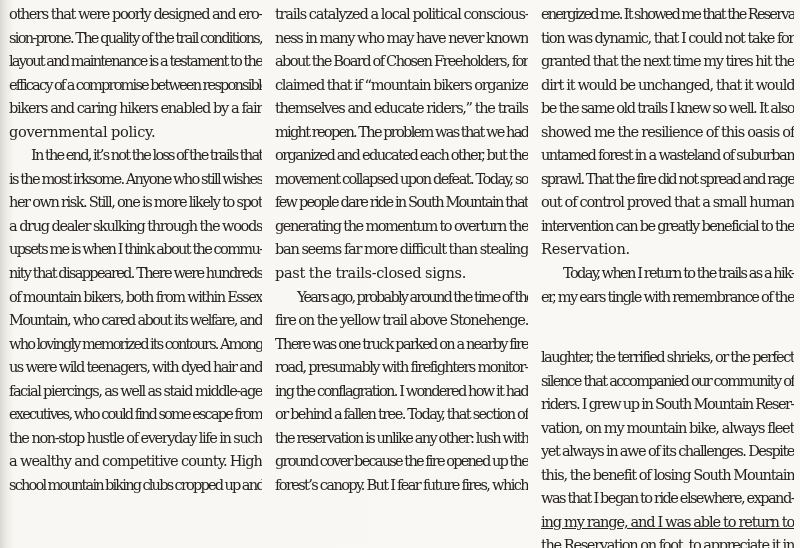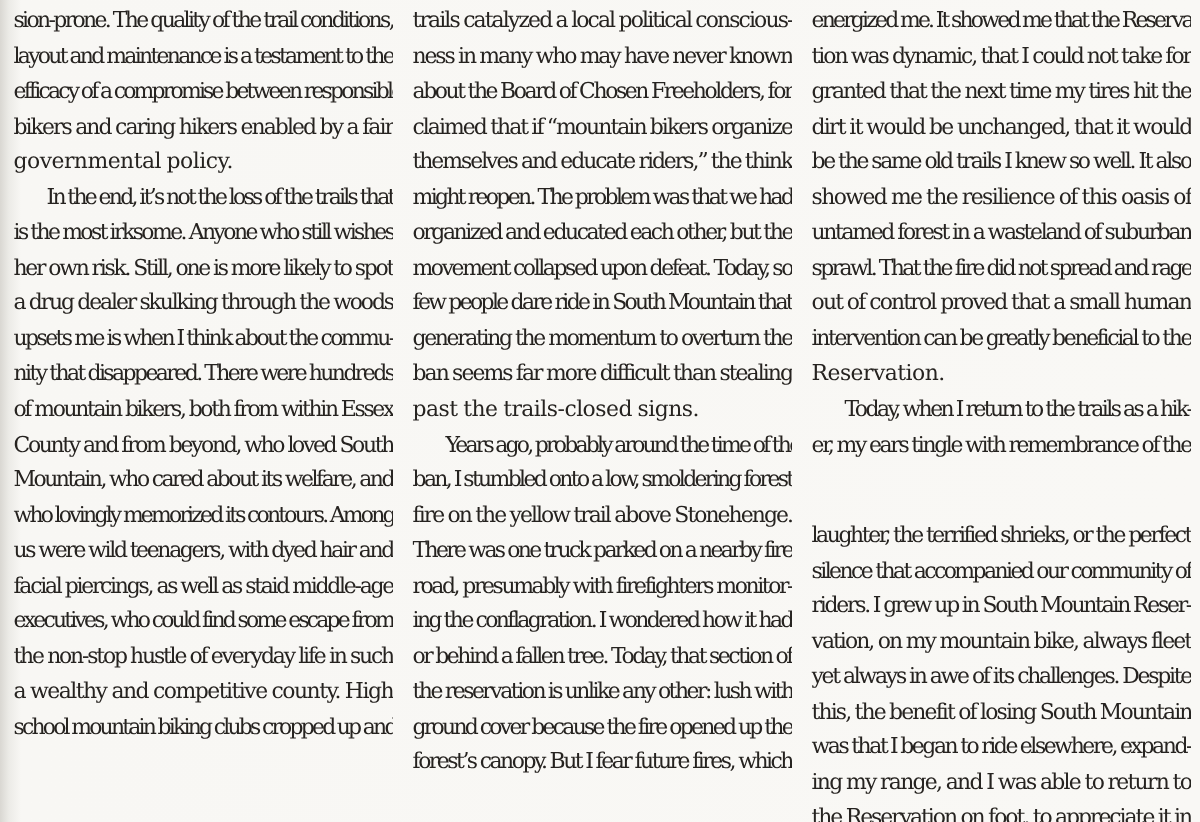--- a/index.html
+++ b/index.html
@@ -46,57 +46,56 @@
   }
   .line.indent {
     padding-left: 22px;
   }
 </style>
 </head>
 <body>
 
 <div class="page">
   <div class="column col-1">
+      <span class="line" style="white-space: nowrap; overflow: hidden; letter-spacing: -1.4px;"><span>others that were poorly designed and ero-</span></span>
       <span class="line" style="white-space: nowrap; overflow: hidden; letter-spacing: -1.75px;"><span>sion-prone. The quality of the trail conditions,</span></span>
       <span class="line" style="white-space: nowrap; overflow: hidden; letter-spacing: -1.8px;"><span>layout and maintenance is a testament to the</span></span>
       <span class="line" style="white-space: nowrap; overflow: hidden; letter-spacing: -1.85px;"><span>efficacy of a compromise between responsible</span></span>
       <span class="line" style="white-space: nowrap; overflow: hidden; letter-spacing: -1.3px;"><span>bikers and caring hikers enabled by a fair</span></span>
       <span class="line last" style="white-space: nowrap;"><span>governmental policy.</span></span>
       <span class="line indent" style="white-space: nowrap; overflow: hidden; letter-spacing: -1.8px;"><span>In the end, it’s not the loss of the trails that</span></span>
       <span class="line" style="white-space: nowrap; overflow: hidden; letter-spacing: -1.7px;"><span>is the most irksome. Anyone who still wishes</span></span>
       <span class="line" style="white-space: nowrap; overflow: hidden; letter-spacing: -1.5px;"><span>her own risk. Still, one is more likely to spot</span></span>
       <span class="line" style="white-space: nowrap; overflow: hidden; letter-spacing: -1.4px;"><span>a drug dealer skulking through the woods</span></span>
       <span class="line" style="white-space: nowrap; overflow: hidden; letter-spacing: -1.7px;"><span>upsets me is when I think about the commu-</span></span>
       <span class="line" style="white-space: nowrap; overflow: hidden; letter-spacing: -1.7px;"><span>nity that disappeared. There were hundreds</span></span>
       <span class="line" style="white-space: nowrap; overflow: hidden; letter-spacing: -1.55px;"><span>of mountain bikers, both from within Essex</span></span>
-      <span class="line" style="white-space: nowrap; overflow: hidden; letter-spacing: -1.55px;"><span>County and from beyond, who loved South</span></span>
       <span class="line" style="white-space: nowrap; overflow: hidden; letter-spacing: -1.65px;"><span>Mountain, who cared about its welfare, and</span></span>
       <span class="line" style="white-space: nowrap; overflow: hidden; letter-spacing: -1.85px;"><span>who lovingly memorized its contours. Among</span></span>
       <span class="line" style="white-space: nowrap; overflow: hidden; letter-spacing: -1.55px;"><span>us were wild teenagers, with dyed hair and</span></span>
       <span class="line" style="white-space: nowrap; overflow: hidden; letter-spacing: -1.5px;"><span>facial piercings, as well as staid middle-age</span></span>
       <span class="line" style="white-space: nowrap; overflow: hidden; letter-spacing: -1.85px;"><span>executives, who could find some escape from</span></span>
       <span class="line" style="white-space: nowrap; overflow: hidden; letter-spacing: -1.45px;"><span>the non-stop hustle of everyday life in such</span></span>
       <span class="line" style="white-space: nowrap; overflow: hidden; letter-spacing: -1px;"><span>a wealthy and competitive county. High</span></span>
       <span class="line" style="white-space: nowrap; overflow: hidden; letter-spacing: -1.85px;"><span>school mountain biking clubs cropped up and</span></span>
     </div>
   <div class="column col-2">
       <span class="line" style="white-space: nowrap; overflow: hidden; letter-spacing: -1.25px;"><span>trails catalyzed a local political conscious-</span></span>
       <span class="line" style="white-space: nowrap; overflow: hidden; letter-spacing: -1.4px;"><span>ness in many who may have never known</span></span>
       <span class="line" style="white-space: nowrap; overflow: hidden; letter-spacing: -1.6px;"><span>about the Board of Chosen Freeholders, for</span></span>
       <span class="line" style="white-space: nowrap; overflow: hidden; letter-spacing: -1.3px;"><span>claimed that if “mountain bikers organize</span></span>
-      <span class="line" style="white-space: nowrap; overflow: hidden; letter-spacing: -1.35px;"><span>themselves and educate riders,” the think</span></span>
+      <span class="line" style="white-space: nowrap; overflow: hidden; letter-spacing: -1.35px;"><span>themselves and educate riders,” the trails</span></span>
       <span class="line" style="white-space: nowrap; overflow: hidden; letter-spacing: -1.75px;"><span>might reopen. The problem was that we had</span></span>
       <span class="line" style="white-space: nowrap; overflow: hidden; letter-spacing: -1.6px;"><span>organized and educated each other, but the</span></span>
       <span class="line" style="white-space: nowrap; overflow: hidden; letter-spacing: -1.6px;"><span>movement collapsed upon defeat. Today, so</span></span>
       <span class="line" style="white-space: nowrap; overflow: hidden; letter-spacing: -1.75px;"><span>few people dare ride in South Mountain that</span></span>
       <span class="line" style="white-space: nowrap; overflow: hidden; letter-spacing: -1.55px;"><span>generating the momentum to overturn the</span></span>
       <span class="line" style="white-space: nowrap; overflow: hidden; letter-spacing: -1.3px;"><span>ban seems far more difficult than stealing</span></span>
       <span class="line last" style="white-space: nowrap;"><span>past the trails-closed signs.</span></span>
       <span class="line indent" style="white-space: nowrap; overflow: hidden; letter-spacing: -1.85px;"><span>Years ago, probably around the time of the</span></span>
-      <span class="line" style="white-space: nowrap; overflow: hidden; letter-spacing: -1.75px;"><span>ban, I stumbled onto a low, smoldering forest</span></span>
       <span class="line" style="white-space: nowrap; overflow: hidden; letter-spacing: -1.3px;"><span>fire on the yellow trail above Stonehenge.</span></span>
       <span class="line" style="white-space: nowrap; overflow: hidden; letter-spacing: -1.75px;"><span>There was one truck parked on a nearby fire</span></span>
       <span class="line" style="white-space: nowrap; overflow: hidden; letter-spacing: -1.6px;"><span>road, presumably with firefighters monitor-</span></span>
       <span class="line" style="white-space: nowrap; overflow: hidden; letter-spacing: -1.7px;"><span>ing the conflagration. I wondered how it had</span></span>
       <span class="line" style="white-space: nowrap; overflow: hidden; letter-spacing: -1.6px;"><span>or behind a fallen tree. Today, that section of</span></span>
       <span class="line" style="white-space: nowrap; overflow: hidden; letter-spacing: -1.65px;"><span>the reservation is unlike any other: lush with</span></span>
       <span class="line" style="white-space: nowrap; overflow: hidden; letter-spacing: -1.8px;"><span>ground cover because the fire opened up the</span></span>
       <span class="line" style="white-space: nowrap; overflow: hidden; letter-spacing: -1.65px;"><span>forest’s canopy. But I fear future fires, which</span></span>
     </div>
   <div class="column col-3">
@@ -113,18 +112,18 @@
       <span class="line last" style="white-space: nowrap;"><span>Reservation.</span></span>
       <span class="line indent" style="white-space: nowrap; overflow: hidden; letter-spacing: -1.7px;"><span>Today, when I return to the trails as a hik-</span></span>
       <span class="line" style="white-space: nowrap; overflow: hidden; letter-spacing: -1.55px;"><span>er, my ears tingle with remembrance of the</span></span>
       <span class="line" style="white-space: nowrap; overflow: hidden; letter-spacing: -1.6px; margin-top: 37px;"><span>laughter, the terrified shrieks, or the perfect</span></span>
       <span class="line" style="white-space: nowrap; overflow: hidden; letter-spacing: -1.7px;"><span>silence that accompanied our community of</span></span>
       <span class="line" style="white-space: nowrap; overflow: hidden; letter-spacing: -1.5px;"><span>riders. I grew up in South Mountain Reser-</span></span>
       <span class="line" style="white-space: nowrap; overflow: hidden; letter-spacing: -1.3px;"><span>vation, on my mountain bike, always fleet</span></span>
       <span class="line" style="white-space: nowrap; overflow: hidden; letter-spacing: -1.5px;"><span>yet always in awe of its challenges. Despite</span></span>
       <span class="line" style="white-space: nowrap; overflow: hidden; letter-spacing: -1.25px;"><span>this, the benefit of losing South Mountain</span></span>
       <span class="line" style="white-space: nowrap; overflow: hidden; letter-spacing: -1.6px;"><span>was that I began to ride elsewhere, expand-</span></span>
-      <span class="line" style="white-space: nowrap; overflow: hidden; letter-spacing: -1.15px;"><span>ing my range, and I was able to return to</span></span>
+      <span class="line" style="white-space: nowrap; overflow: hidden; letter-spacing: -1.15px; text-decoration: underline;"><span>ing my range, and I was able to return to</span></span>
       <span class="line" style="white-space: nowrap; overflow: hidden; letter-spacing: -1.35px;"><span>the Reservation on foot, to appreciate it in</span></span>
       <span class="line" style="white-space: nowrap; overflow: hidden; letter-spacing: -1.1px;"><span>a new light. Unlike those who wanted to</span></span>
       <span class="line" style="white-space: nowrap; overflow: hidden; letter-spacing: -1.6px;"><span>ban mountain bikers so they could have the</span></span>
     </div>
 </div>
 
 </body></html>

